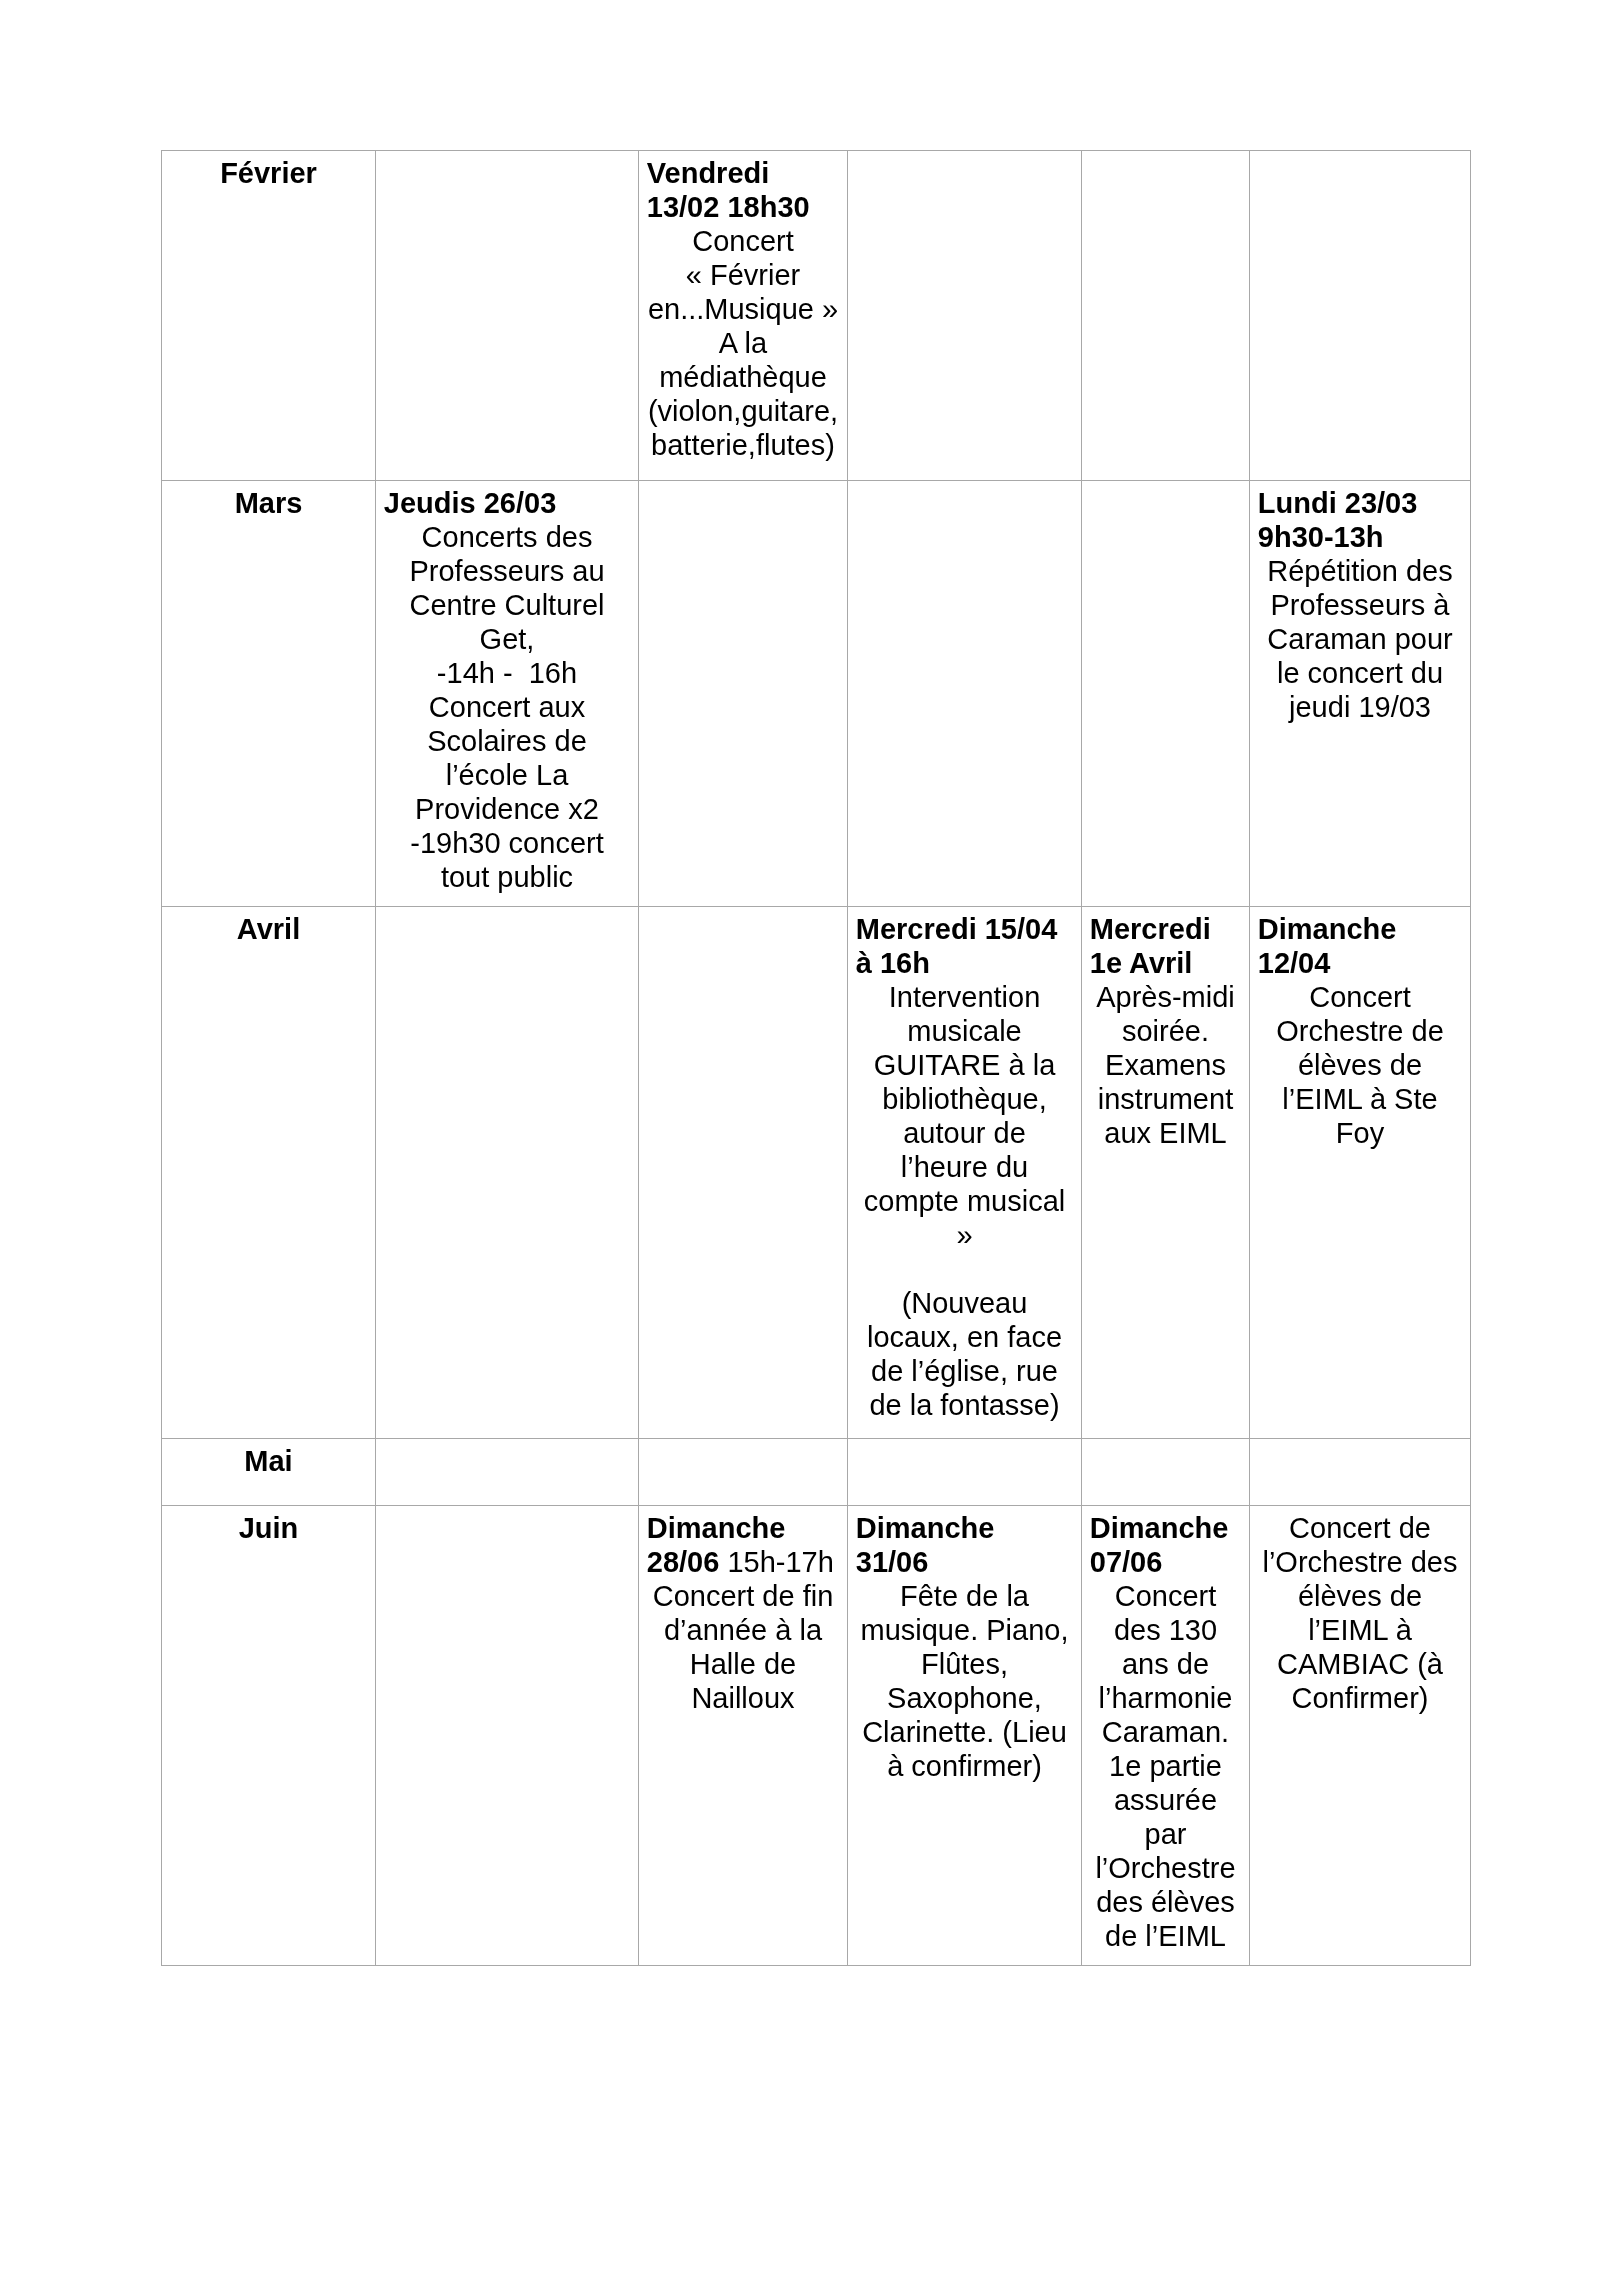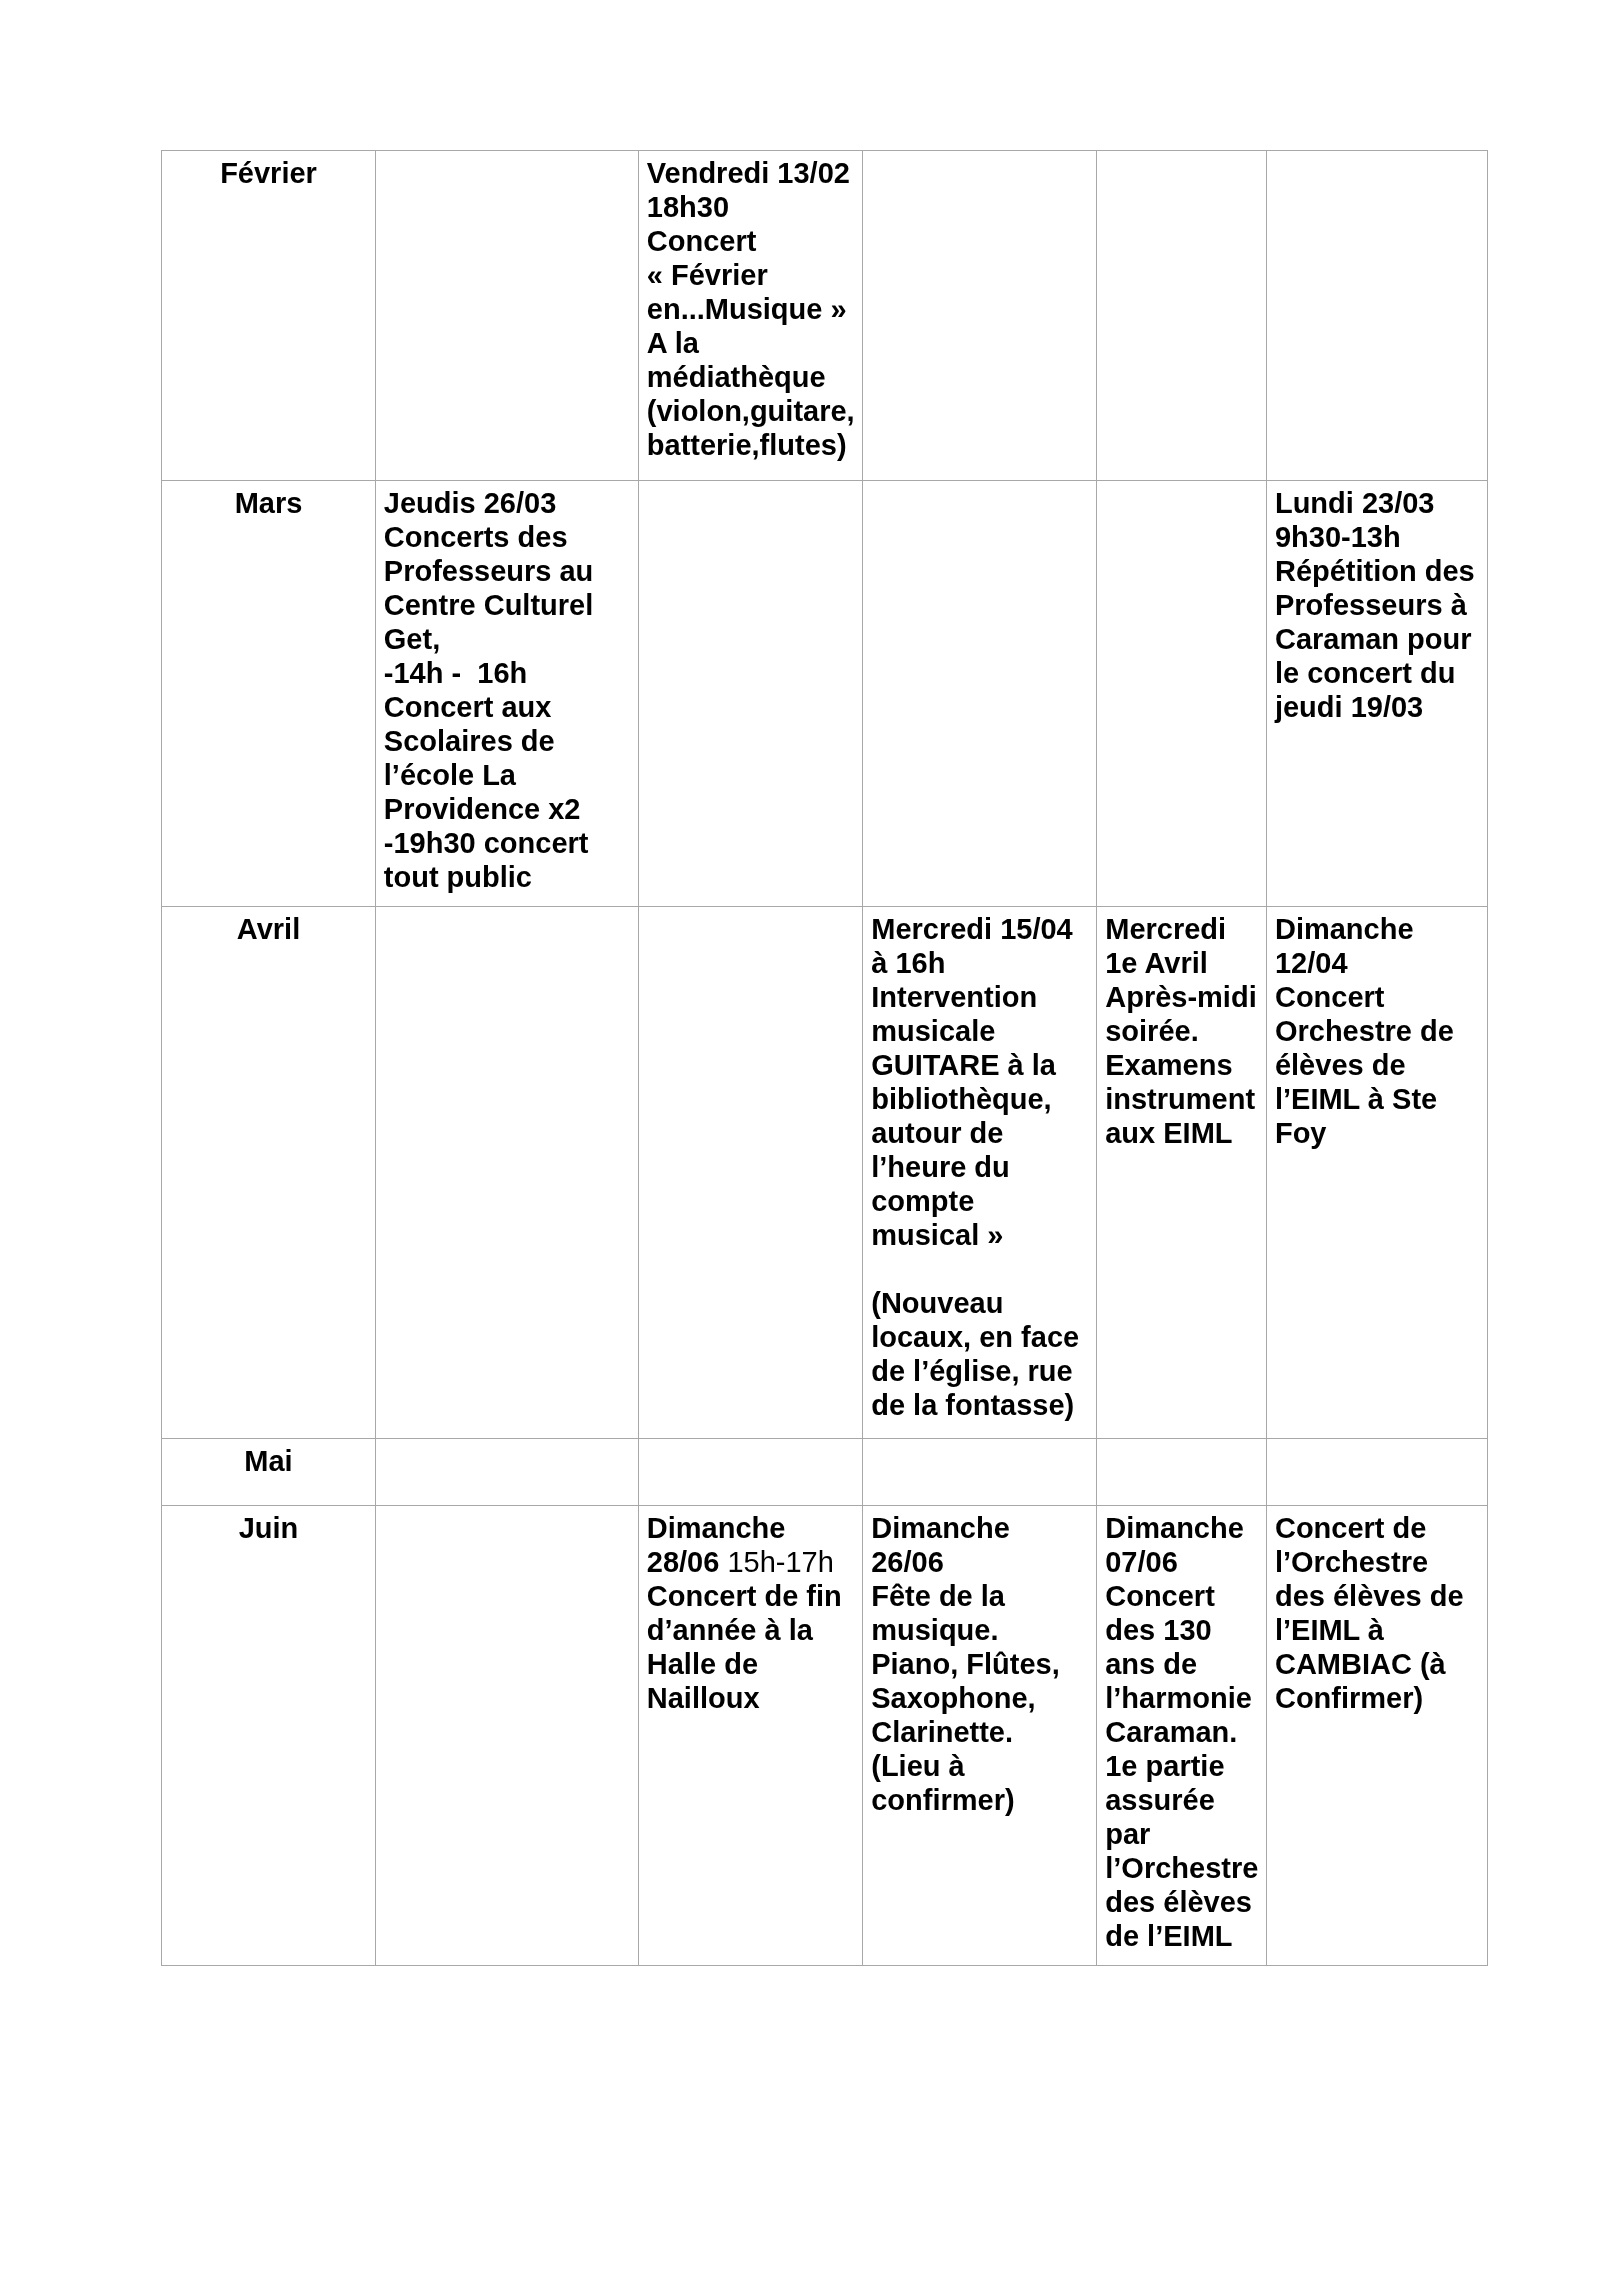--- a/index.html
+++ b/index.html
@@ -29,21 +29,21 @@
     overflow: hidden;
   }
   .month {
     display: block;
     font-weight: 700;
     text-align: center;
     white-space: pre-wrap;
   }
   .t  { font-weight: 700; white-space: pre-wrap; text-align: center; }  
   .tm { font-weight: 400; white-space: pre-wrap; }  
-  .b  { display: block; font-weight: 700; white-space: pre-wrap; } 
+  .b  { display: block; font-weight: 400; white-space: pre-wrap; text-align: center; } 
   tr.r1 { height: 330px; }
   tr.r2 { height: 426px; }
   tr.r3 { height: 532px; }
   tr.r4 { height: 67px;  }
   tr.r5 { height: 460px; }
 </style>
 </head>
 <body>
 
 <div class="page">
@@ -108,21 +108,21 @@
       <td></td>
       <td></td>
     </tr>
 
     <tr class="r5">
       <td>
             <span class="month">Juin</span>
           </td>
       <td></td>
       <td><span class="t">Dimanche 28/06</span><span class="tm"> 15h-17h</span><span class="b">Concert de fin d’année à la Halle de Nailloux</span></td>
-      <td><span class="t">Dimanche 26/06</span><span class="b">Fête de la musique. Piano, Flûtes, Saxophone, Clarinette. (Lieu à confirmer)</span></td>
+      <td><span class="t">Dimanche 31/06</span><span class="b">Fête de la musique. Piano, Flûtes, Saxophone, Clarinette. (Lieu à confirmer)</span></td>
       <td><span class="t">Dimanche 07/06</span><span class="b">Concert des 130 ans de l’harmonie Caraman. 1e partie assurée par l’Orchestre des élèves de l’EIML</span></td>
       <td>
             <span class="b">Concert de l’Orchestre des élèves de l’EIML à CAMBIAC (à Confirmer)</span>
           </td>
     </tr>
   </tbody>
     </table>
 </div>
 
 

